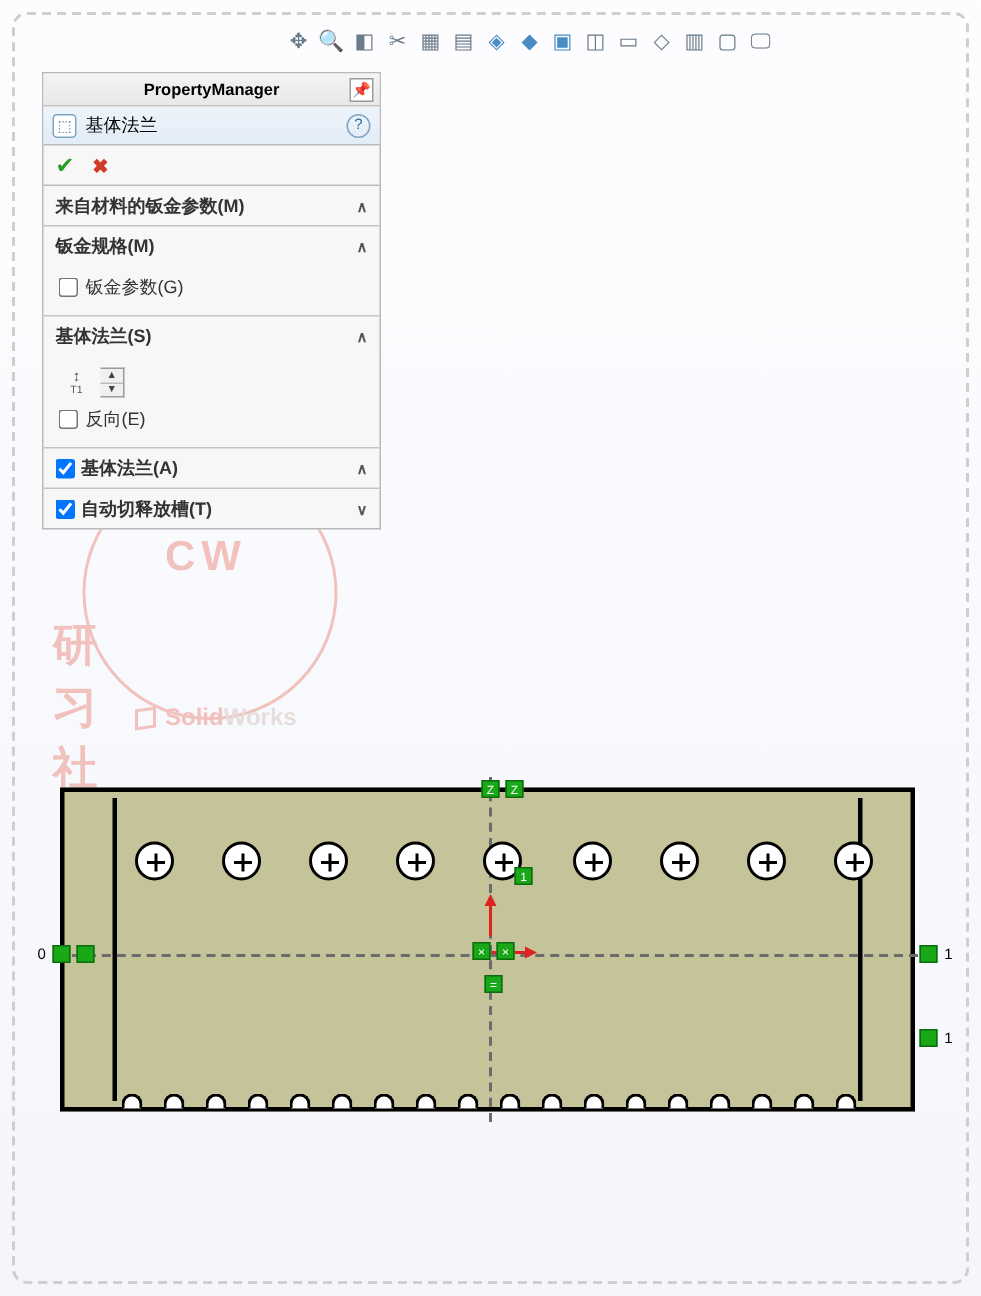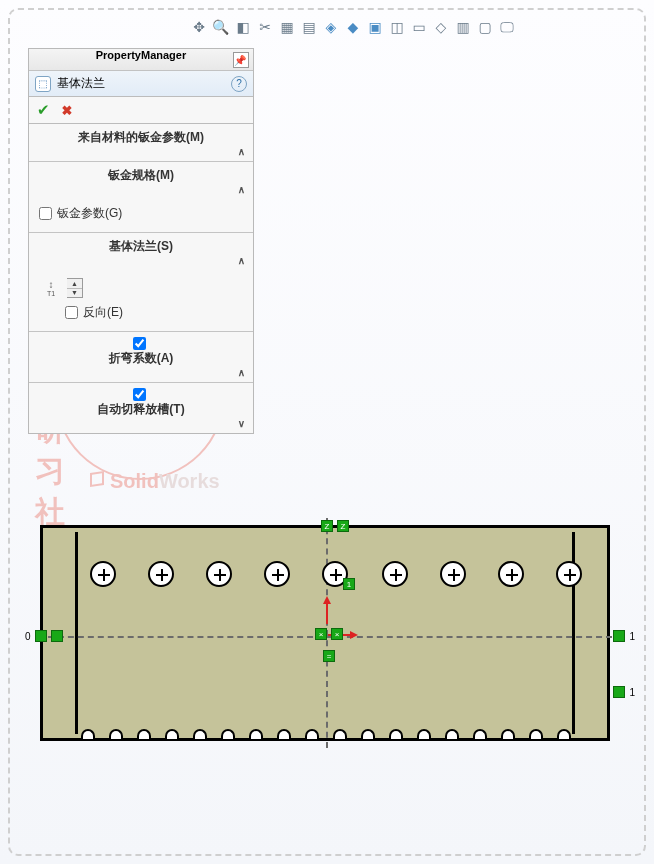--- a/index.html
+++ b/index.html
@@ -2,48 +2,48 @@
 <html><head>
 <meta charset="utf-8">
 <style>
 * { box-sizing: border-box; margin: 0; padding: 0; }
 body { width: 654px; height: 864px; font-family: "Microsoft YaHei", Arial, sans-serif; font-size: 12px; background: #fff; position: relative; overflow: hidden; }
 .stamp-border { position: absolute; inset: 8px; border: 2px dashed #cfcfcf; border-radius: 10px; z-index: 1; pointer-events: none; }
 .viewport { position: absolute; inset: 0; background: linear-gradient(to bottom, #fdfdff 0%, #f4f6fa 100%); }
 .toolbar { position: absolute; top: 18px; left: 190px; display: flex; gap: 4px; z-index: 5; }
 .tb-icon { width: 18px; height: 18px; display: flex; align-items: center; justify-content: center; font-size: 14px; color: #6a7b8a; cursor: pointer; }
 .panel { position: absolute; top: 48px; left: 28px; width: 226px; background: #f7f7f7; border: 1px solid #b9b9b9; z-index: 10; }
-.pm-header { height: 22px; background: linear-gradient(#f4f4f4,#e8e8e8); display: flex; justify-content: center; font-weight: bold; font-size: 11px; position: relative; border-bottom: 1px solid #c2c2c2; }
+.pm-header { height: 22px; background: linear-gradient(#f4f4f4,#e8e8e8); display: flex; align-items: center; justify-content: center; font-weight: bold; font-size: 11px; position: relative; border-bottom: 1px solid #c2c2c2; }
 .pm-pin { position: absolute; right: 4px; top: 3px; width: 16px; height: 16px; border: 1px solid #999; font-size: 10px; display:flex; align-items:center; justify-content:center; color:#1d7acc; background:#fff; }
 .feature-row { display: flex; align-items: center; padding: 4px 6px; background: linear-gradient(#eef4fa,#e2ecf7); border-bottom:1px solid #bcbcbc;}
 .feat-icon { width:16px; height:16px; border:1px solid #7ea4c4; border-radius:3px; margin-right:6px; display:flex;align-items:center;justify-content:center;font-size:10px;color:#3f7ab3;background:#fff;}
 .feat-help { margin-left:auto; width:16px;height:16px;border:1px solid #7ea4c4;border-radius:50%;display:flex;align-items:center;justify-content:center;font-size:10px;color:#2a6ea5;cursor:pointer;}
 .confirm-row { display:flex; align-items:center; padding:4px 8px; gap:12px; border-bottom:1px solid #bcbcbc;}
 .ok-icon { color:#2a9d2a; font-size:15px; cursor:pointer; }
 .cancel-icon { color:#d23a2a; font-size:13px; cursor:pointer; font-weight:bold;}
 .section { border-bottom:1px solid #c4c4c4; }
-.sec-head { display:flex; align-items:center; padding:5px 8px 4px; font-weight:bold; font-size:12px; cursor:pointer; color:#333;flex-direction:column;}
+.sec-head { display:flex; align-items:center; padding:5px 8px 4px; font-weight:bold; font-size:12px; cursor:pointer; color:#333;}
 .sec-head .chev { margin-left:auto; color:#555; font-size:10px;}
 .sec-body { padding:4px 10px 8px; }
 .ck-row { display:flex; align-items:center; gap:5px; padding:2px 0; font-size:12px; color:#333;}
 .ck-row input[type=checkbox]{ width:13px; height:13px; }
 .param-row { display:flex; align-items:center; gap:4px; margin:4px 0;}
 .param-icon { width:24px; display:flex; flex-direction:column; align-items:center; font-size:10px; color:#555;}
 .param-input { flex:1; height:20px; border:1px solid #9b9b9b; padding:0 4px; font-size:11px;}
 .spin { width:16px; height:20px; border:1px solid #9b9b9b; border-left:none; background:#f0f0f0; display:flex; flex-direction:column;}
 .spin div{ flex:1; font-size:7px; display:flex;align-items:center;justify-content:center;color:#444;cursor:pointer;border-bottom:1px solid #bbb;}
 .spin div:last-child{border-bottom:none;}
 .sel { flex:1; height:22px; border:1px solid #7a7a7a; background:linear-gradient(#fff,#e4e4e4); font-size:11px; padding:0 4px;}
 .k-label { width:24px; font-size:16px; text-align:center; font-family:serif;}
-.indent { margin-left:26px; }
+.indent { }
 .watermark { position:absolute; left:55px; top:360px; z-index:3; opacity:0.35; pointer-events:none;}
 .watermark .circle { width:170px;height:170px;border:2px solid #e55a4a;border-radius:50%;position:absolute;left:0;top:-50px;}
 .watermark .cw { position:absolute; left:55px; top:-5px; font-size:28px; font-weight:bold; color:#e55a4a; letter-spacing:4px;}
 .watermark .cn { position:absolute; left:-20px; top:50px; font-size:30px; font-weight:bold; color:#e55a4a; letter-spacing:28px;}
-.watermark .sw { position:absolute; left:55px; top:110px; font-size:20px; font-weight:bold; color:#e55a4a;}
+.watermark .sw { position:absolute; left:55px; top:110px; font-size:16px; font-weight:bold; color:#e55a4a;}
 .watermark .sw .s{color:#e55a4a;} .watermark .sw .w{color:#c9a9a3;}
 .watermark .cube{position:absolute;left:35px;top:112px;width:14px;height:14px;border:2px solid #e55a4a;transform:skewY(-8deg);}
 .drawing { position:absolute; left:40px; top:525px; width:570px; height:225px; z-index:4;}
 .part-body { position:absolute; left:0; top:0; width:570px; height:216px; background:#c5c39a; border:3px solid #000;}
 .v-line { position:absolute; top:4px; bottom:4px; width:3px; background:#000;}
 .dash-h { position:absolute; left:-5px; right:-5px; top:108px; border-top:2px dashed #6b6b6b;}
 .dash-v { position:absolute; top:-10px; bottom:-10px; left:283px; border-left:2px dashed #6b6b6b;}
 .hole { position:absolute; width:26px; height:26px; border:2px solid #000; border-radius:50%; background:#fff; top:33px;}
 .hole::before,.hole::after{content:"";position:absolute;background:#000;}
 .hole::before{left:11px;top:6px;width:2px;height:12px;}
@@ -132,21 +132,21 @@
       <label class="ck-row indent">
         <input type="checkbox" style="">
         <span>反向(E)</span>
       </label>
     </div>
   </div>
 
   <div class="section">
     <div class="sec-head">
       <input type="checkbox" checked="" style="margin-right: 4px;">
-      <span>折弯系数(A)</span>
+      <span>基体法兰(A)</span>
       <span class="chev">∧</span>
     </div>
   </div>
 
   <div class="section" style="border-bottom:none">
     <div class="sec-head">
       <input type="checkbox" checked="" style="margin-right: 4px;">
       <span>自动切释放槽(T)</span>
       <span class="chev">∨</span>
     </div>

